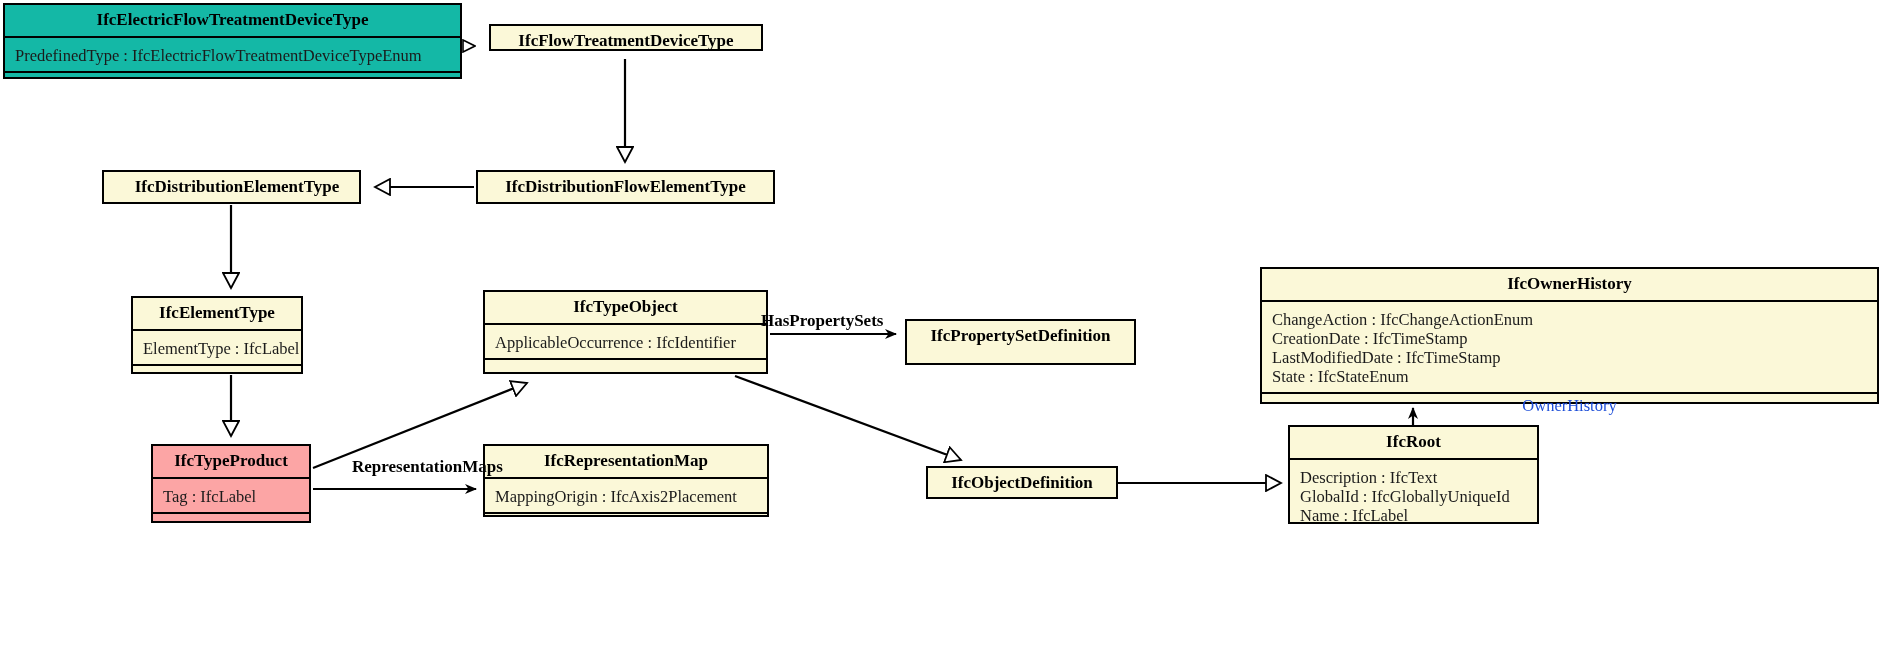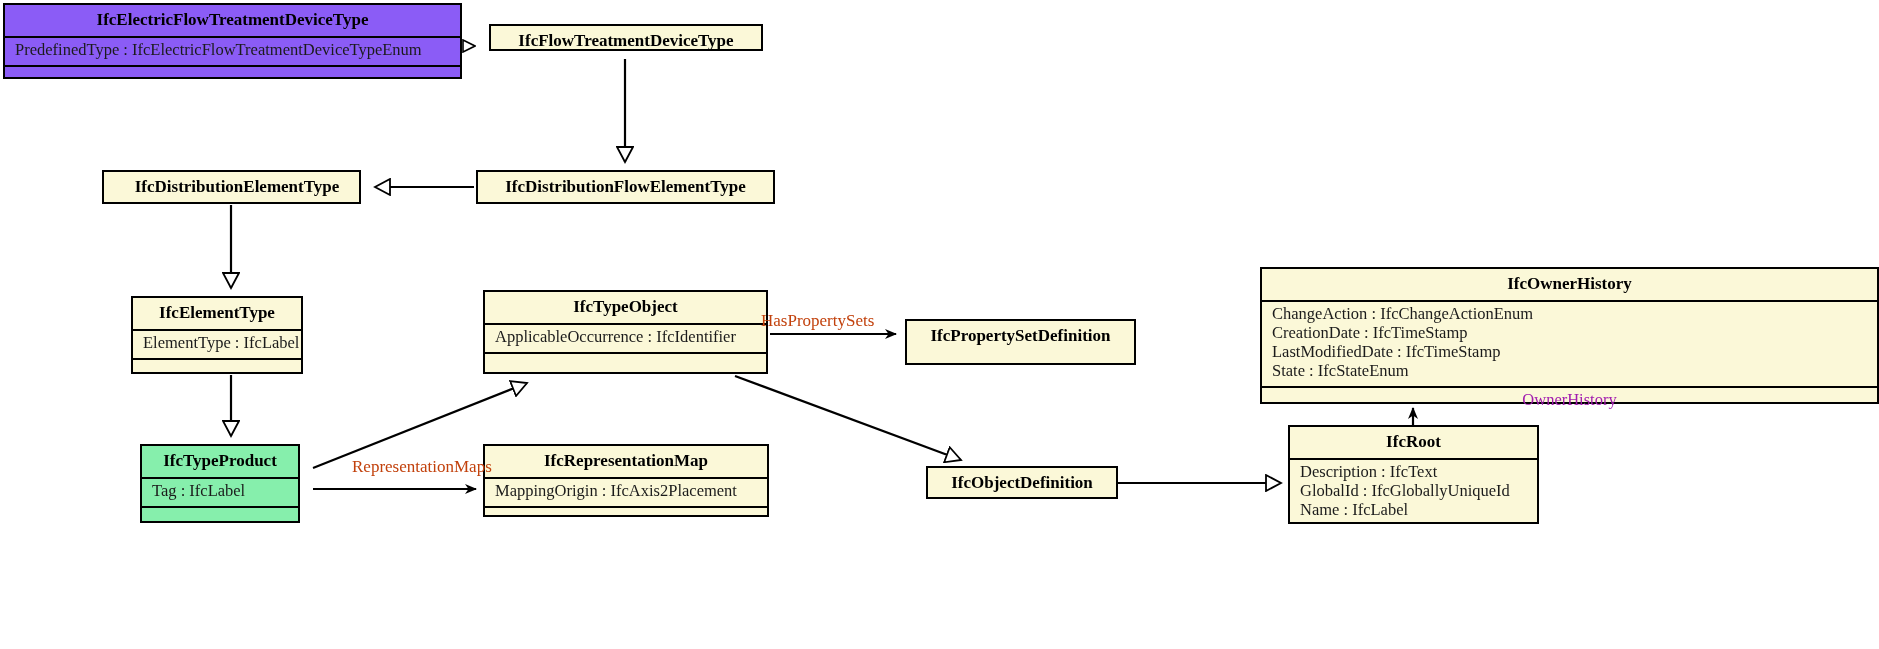--- a/index.html
+++ b/index.html
@@ -27,31 +27,31 @@
     text-align: center;
     padding: 5px 8px 6px 8px;
     color: #000;
     white-space: nowrap;
   }
   .uml-divider {
     height: 0;
     border-top: 2px solid #000000;
   }
   .uml-attrs {
-    padding: 2px 10px 6px 10px;
+    padding: 8px 10px 6px 10px;
   }
   .uml-attr {
     font-size: 16.5px;
     color: #1b1b1b;
     line-height: 19px;
     white-space: nowrap;
   }
   .uml-footer {
     font-size: 16.5px;
-    color: #a21caf;
+    color: #1d4ed8;
     text-align: center;
     padding: 2px 6px 3px 6px;
     white-space: nowrap;
   }
   .uml-emptyrow {
     height: 17px;
   }
   svg.edges {
     position: absolute;
     left: 0;
@@ -62,22 +62,22 @@
   }
   .edge-line {
     stroke: #000000;
     stroke-width: 2.2;
     fill: none;
   }
   .edge-label {
     position: absolute;
     font-family: "Liberation Serif", "DejaVu Serif", serif;
     font-size: 17px;
-    font-weight: normal;
-    color: #c2410c;
+    font-weight: bold;
+    color: #000000;
     white-space: nowrap;
   }
 </style>
 </head>
 <body>
 
 <div id="canvas">
 
   <svg class="edges" viewBox="0 0 1879 649" xmlns="http://www.w3.org/2000/svg">
     <defs>
@@ -109,21 +109,21 @@
     <path class="edge-line" d="M 770,334 L 896,334" marker-end="url(#solid-arrow)"></path>
 
     <path class="edge-line" d="M 313,489 L 476,489" marker-end="url(#solid-arrow)"></path>
 
     <path class="edge-line" d="M 1116,483 L 1281,483" marker-end="url(#hollow-tri-r-big)"></path>
 
     <path class="edge-line" d="M 1413,425 L 1413,408" marker-end="url(#solid-arrow)"></path>
   </svg>
 
   <div id="classes">
-      <div class="uml-class" style="left: 3px; top: 3px; width: 459px; height: 76px; background: #8b5cf6; border-color: rgb(0, 0, 0);">
+      <div class="uml-class" style="left: 3px; top: 3px; width: 459px; height: 76px; background: #14b8a6; border-color: rgb(0, 0, 0);">
         <div class="uml-title">IfcElectricFlowTreatmentDeviceType</div>
         <div class="uml-divider"></div>
         <div class="uml-attrs">
           <div class="uml-attr">PredefinedType : IfcElectricFlowTreatmentDeviceTypeEnum</div>
         </div>
         <div class="uml-divider"></div>
         <div class="uml-emptyrow"></div>
       </div>
       <div class="uml-class" style="left: 489px; top: 24px; width: 274px; height: 27px; background: rgb(251, 248, 216); border-color: rgb(0, 0, 0);">
         <div class="uml-title">IfcFlowTreatmentDeviceType</div>
@@ -160,21 +160,21 @@
         <div class="uml-divider"></div>
         <div class="uml-attrs">
           <div class="uml-attr">ChangeAction : IfcChangeActionEnum</div>
           <div class="uml-attr">CreationDate : IfcTimeStamp</div>
           <div class="uml-attr">LastModifiedDate : IfcTimeStamp</div>
           <div class="uml-attr">State : IfcStateEnum</div>
         </div>
         <div class="uml-divider"></div>
         <div class="uml-footer">OwnerHistory</div>
       </div>
-      <div class="uml-class" style="left: 140px; top: 444px; width: 160px; height: 79px; background: #86efac; border-color: rgb(0, 0, 0);">
+      <div class="uml-class" style="left: 151px; top: 444px; width: 160px; height: 79px; background: #fca5a5; border-color: rgb(0, 0, 0);">
         <div class="uml-title">IfcTypeProduct</div>
         <div class="uml-divider"></div>
         <div class="uml-attrs">
           <div class="uml-attr">Tag : IfcLabel</div>
         </div>
         <div class="uml-divider"></div>
         <div class="uml-emptyrow"></div>
       </div>
       <div class="uml-class" style="left: 483px; top: 444px; width: 286px; height: 73px; background: rgb(251, 248, 216); border-color: rgb(0, 0, 0);">
         <div class="uml-title">IfcRepresentationMap</div>

